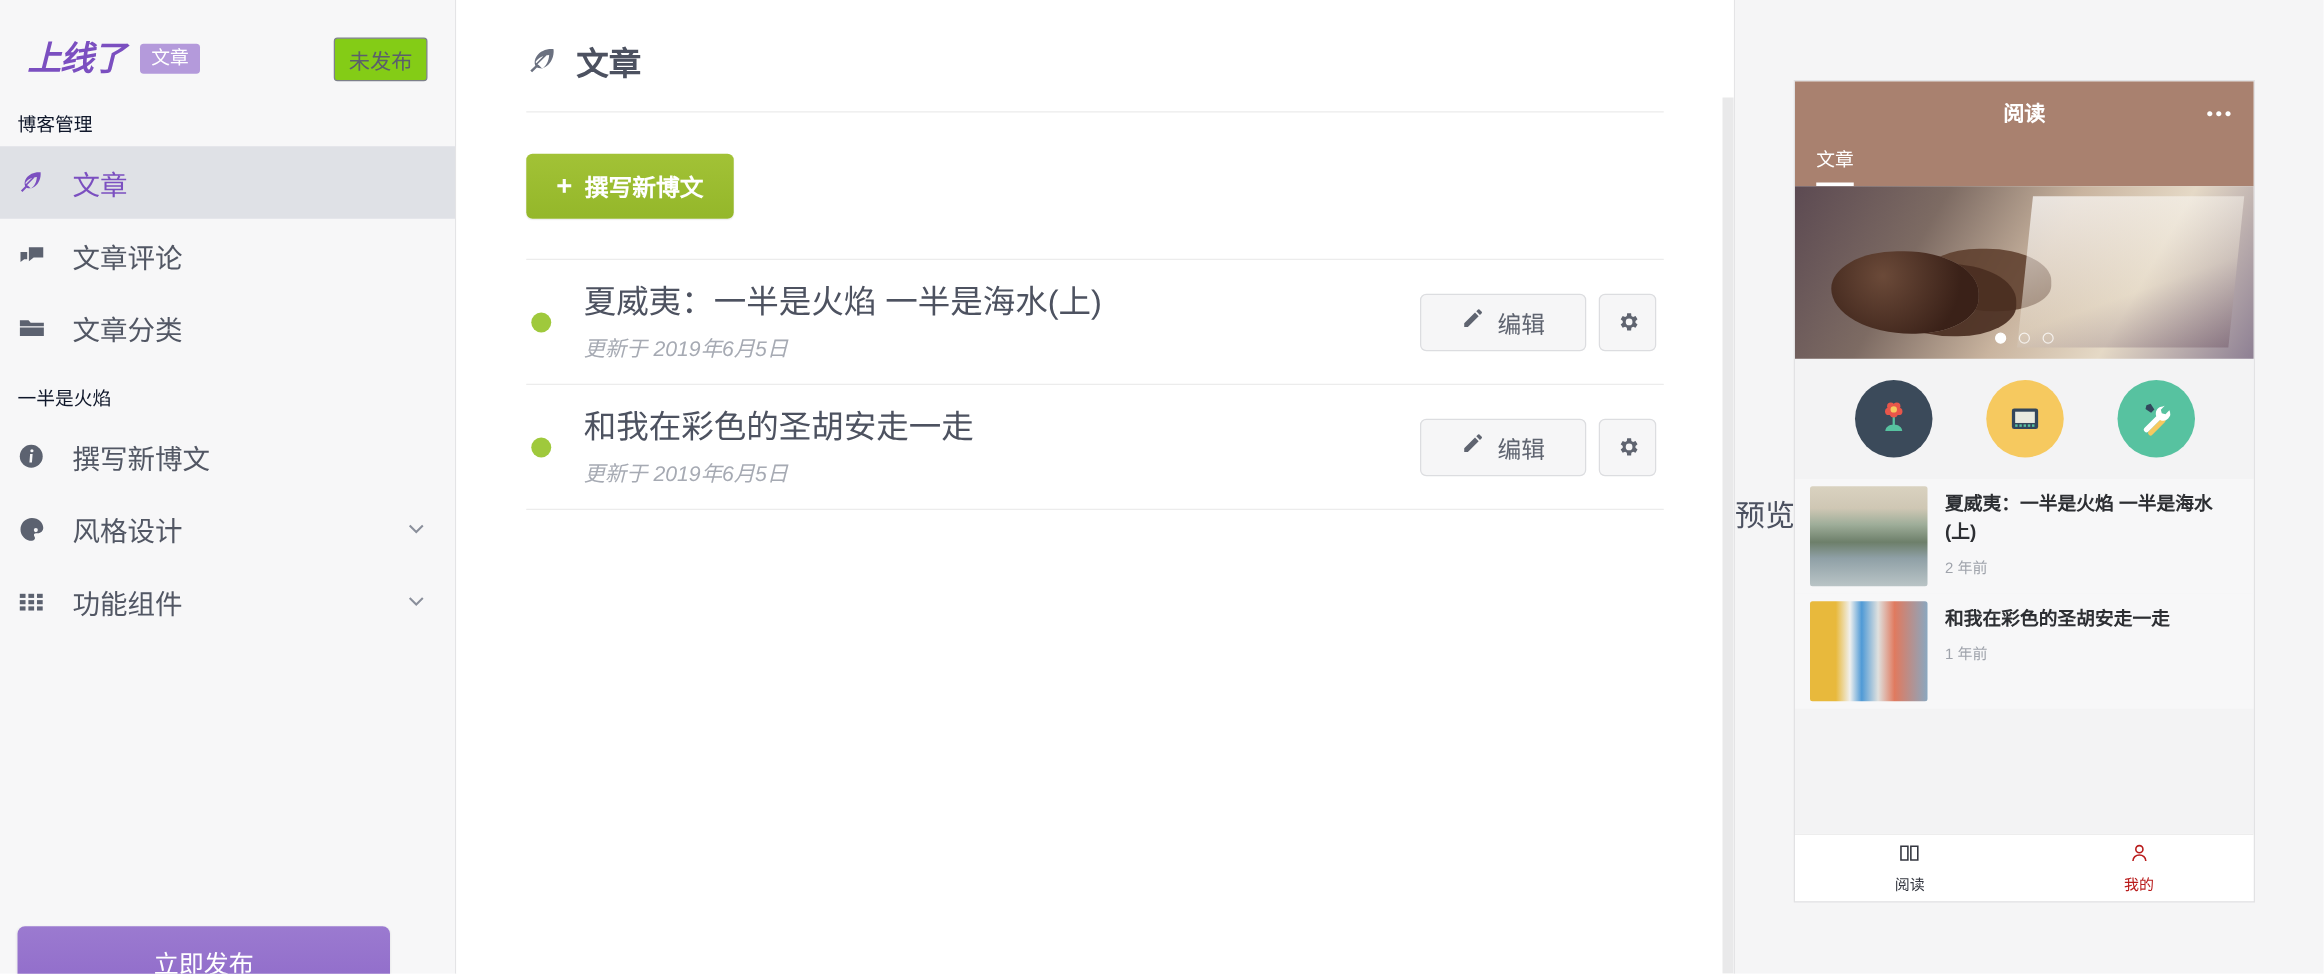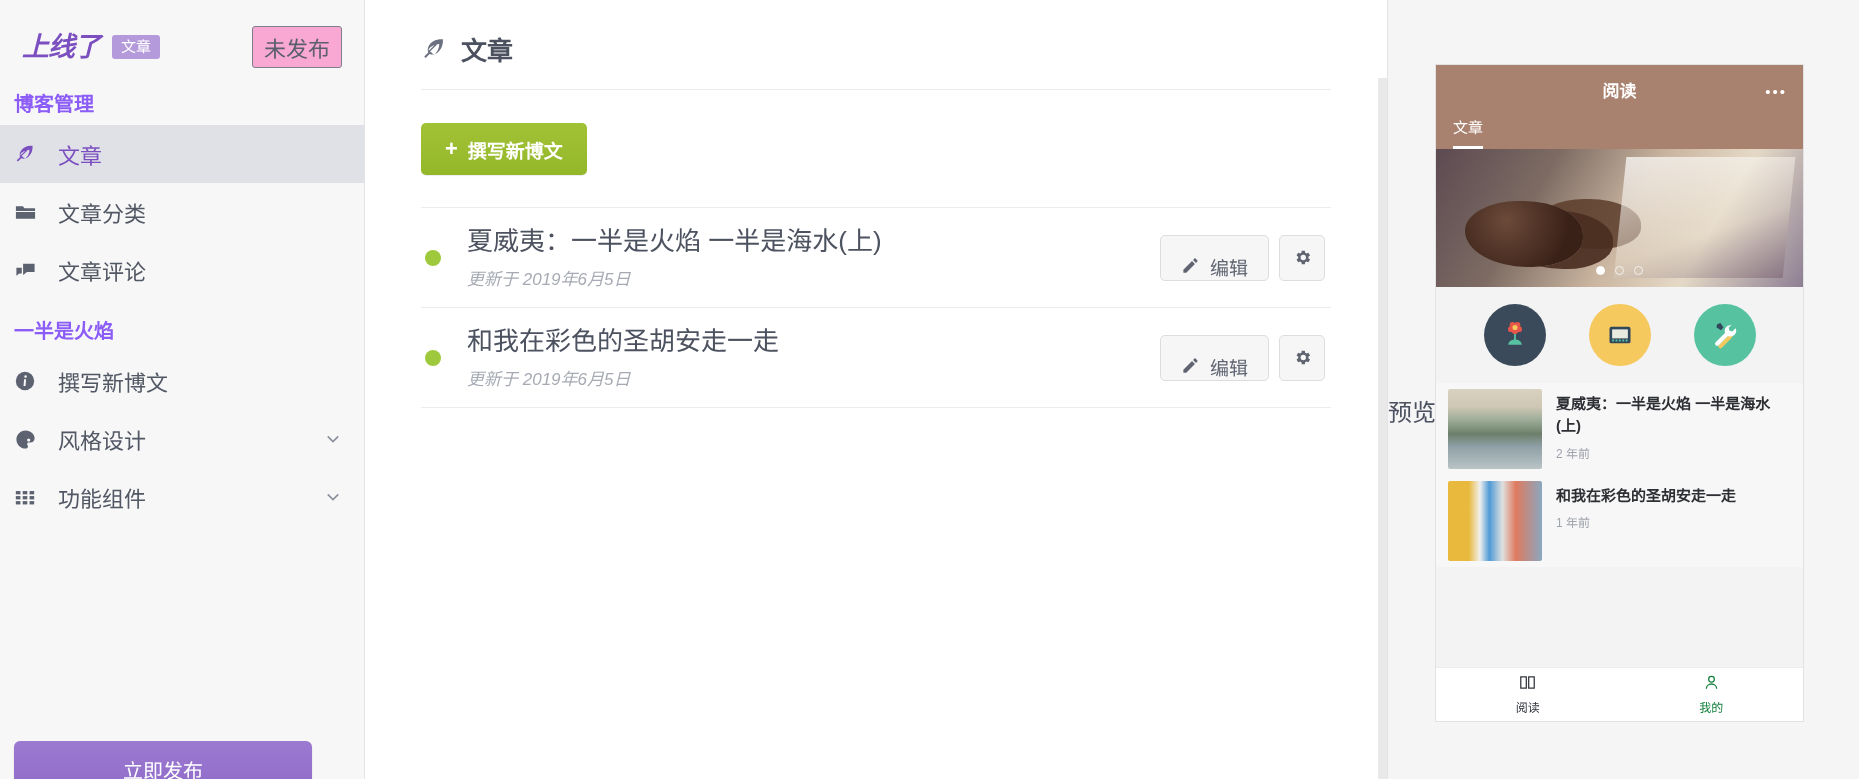--- a/index.html
+++ b/index.html
@@ -45,32 +45,31 @@
     font-size: 15px;
     padding: 3px 9px;
     border-radius: 3px;
     line-height: 1.2;
     white-space: nowrap;
   }
   .publish-state {
     margin-left: auto;
     border: 1px solid #7d808a;
     color: #5b5f6b;
-    font-size: 22px;
+    font-size: 17px;
     padding: 4px 11px;
     border-radius: 3px;
-    background: #f9a8d4;
+    background: #84cc16;
     cursor: pointer;
     white-space: nowrap;
   }
   .nav-group-title {
-    font-size: 20px;
-    color: #8b5cf6;
+    font-size: 15px;
+    color: #0f172a;
     padding: 16px 0 8px 14px;
-    font-weight: bold;
   }
   .nav-item {
     display: flex;
     align-items: center;
     height: 58px;
     padding-left: 14px;
     cursor: pointer;
     font-size: 22px;
     color: #525764;
     position: relative;
@@ -177,29 +176,29 @@
   }
   .post-date {
     font-size: 17px;
     color: #a6aab3;
     font-style: italic;
     margin-top: 7px;
   }
   .row-actions { display: flex; align-items: center; gap: 10px; margin-left: 18px; }
   .btn-edit {
     display: inline-flex;
-    align-items: flex-end;
+    align-items: center;
     gap: 10px;
     background: #f6f6f7;
     border: 1px solid #dcdde0;
     border-radius: 5px;
     color: #5f6470;
     font-size: 19px;
     height: 46px;
-    padding: 0 20px;
+    padding: 0 32px;
     cursor: pointer;
   }
   .btn-gear {
     width: 46px; height: 46px;
     background: #f6f6f7;
     border: 1px solid #dcdde0;
     border-radius: 5px;
     color: #5f6470;
     display: inline-flex;
     align-items: center;
@@ -373,21 +372,21 @@
     display: flex;
   }
   .tabitem {
     flex: 1 1 50%;
     display: flex;
     flex-direction: column;
     align-items: center;
     justify-content: center;
     gap: 3px;
     font-size: 12px;
-    color: #15803d;
+    color: #b91c1c;
     cursor: pointer;
   }
   .tabitem.active { color: #343740; }
 </style>
 </head>
 <body>
 
 <div class="app">
 
   <aside class="sidebar">
@@ -404,34 +403,34 @@
         <svg width="22" height="22" viewBox="0 0 24 24" fill="currentColor">
             <path d="M20.2 3.1c-5.4-.5-9.9 1.6-12.4 5-1.7 2.3-2 5-1.1 7.2L3 18.9l1.3 1.3 3.6-3.6c2.2.9 4.9.6 7.2-1.1 3.4-2.5 5.5-7 5.1-12.4zM9.2 14.8c-.3-.1-.6-.3-.9-.5l6.8-6.8-.9-.9-6.8 6.8c-.2-.3-.4-.6-.5-.9 1.9-3.1 5.6-5 10-5.2-.2 4.4-2.1 8.1-5.2 10z"></path>
           </svg>
       </span>
       <span class="nav-label">文章</span>
     </div>
 
     <div class="nav-item">
       <span class="nav-ico">
         <svg width="23" height="23" viewBox="0 0 24 24" fill="currentColor">
-            <path d="M2 5.5h7.2l1.8 2H22v3H2v-5zM2 11.5h20v7H2v-7z"></path>
-          </svg>
-      </span>
-      <span class="nav-label">文章分类</span>
+            <path d="M9.5 5h12v8.5h-8l-4 3.2V13.5h0V5z"></path>
+            <path d="M2.5 9h5.6v6H5.6l-3.1 2.4V15h0V9z"></path>
+          </svg>
+      </span>
+      <span class="nav-label">文章评论</span>
     </div>
 
     <div class="nav-item">
       <span class="nav-ico">
         <svg width="23" height="23" viewBox="0 0 24 24" fill="currentColor">
-            <path d="M9.5 5h12v8.5h-8l-4 3.2V13.5h0V5z"></path>
-            <path d="M2.5 9h5.6v6H5.6l-3.1 2.4V15h0V9z"></path>
-          </svg>
-      </span>
-      <span class="nav-label">文章评论</span>
+            <path d="M2 5.5h7.2l1.8 2H22v3H2v-5zM2 11.5h20v7H2v-7z"></path>
+          </svg>
+      </span>
+      <span class="nav-label">文章分类</span>
     </div>
 
     <div class="nav-group-title">一半是火焰</div>
 
     <div class="nav-item">
       <span class="nav-ico">
         <svg width="22" height="22" viewBox="0 0 24 24" fill="currentColor">
             <circle cx="12" cy="12" r="10"></circle>
             <path d="M11 10h2.2l-.6 7.4H10.4L11 10zm1.6-4.2a1.4 1.4 0 110 2.8 1.4 1.4 0 010-2.8z" fill="#f7f7f8"></path>
           </svg>

